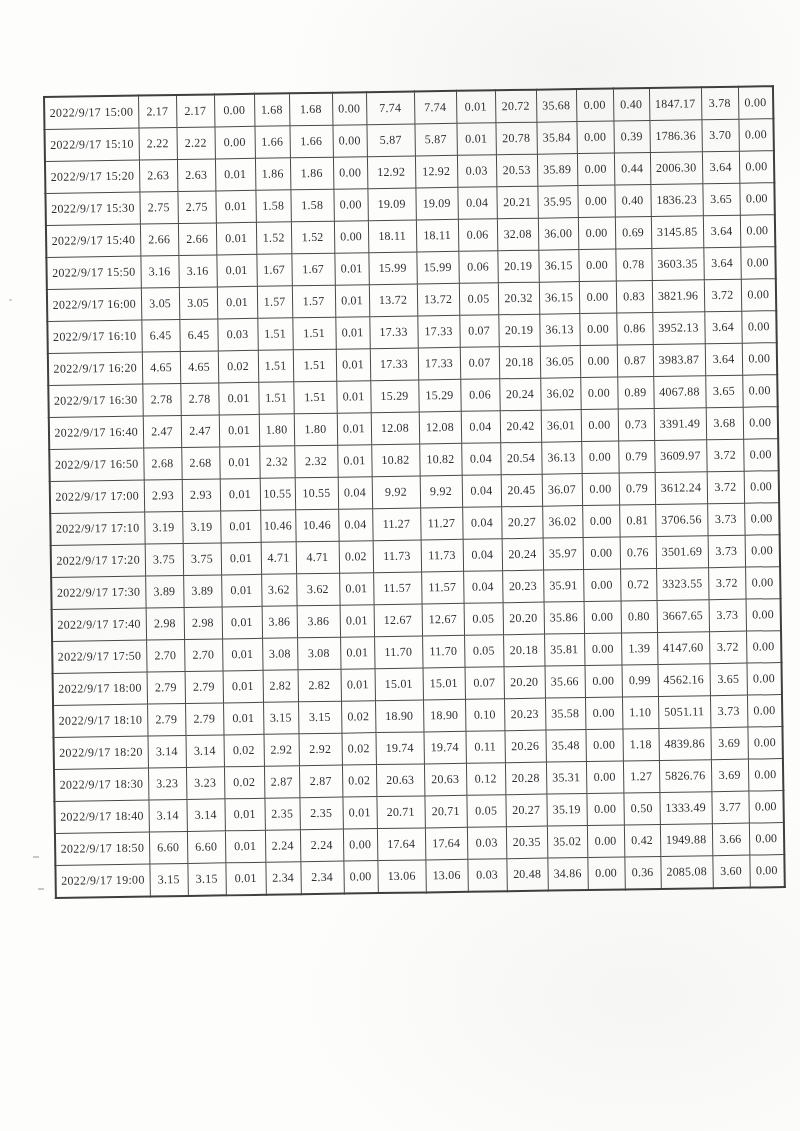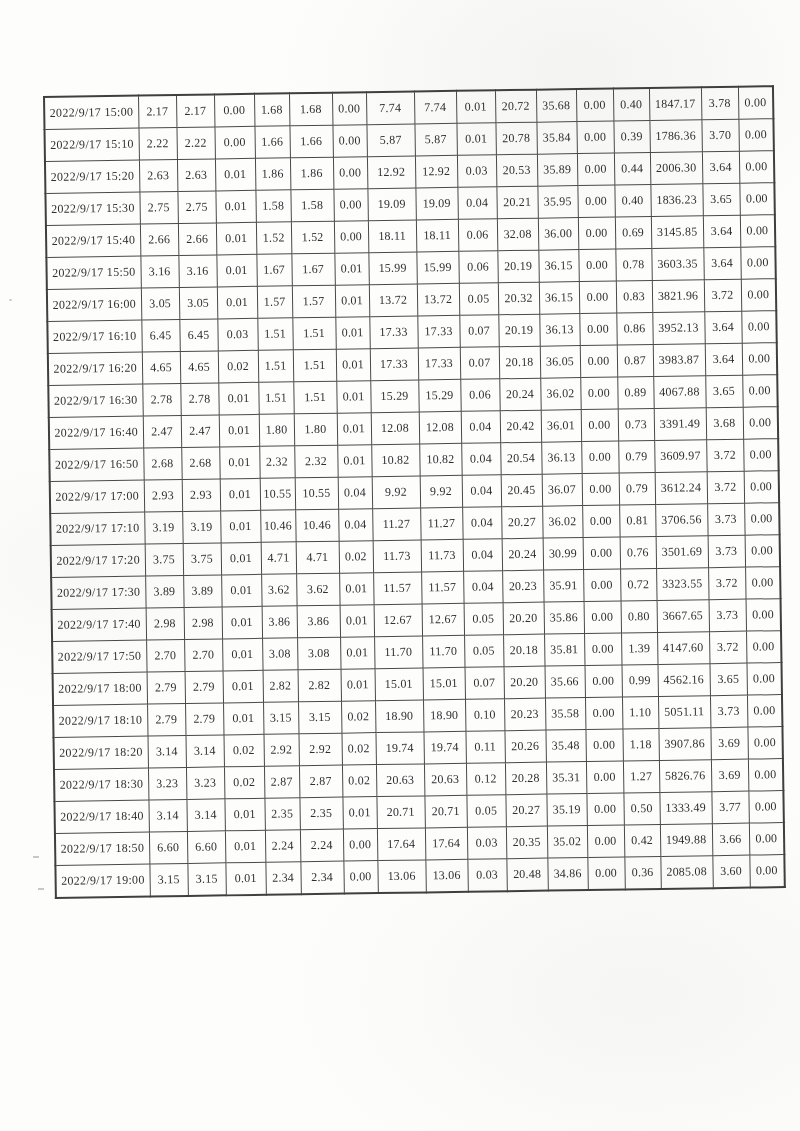--- a/index.html
+++ b/index.html
@@ -381,21 +381,21 @@
             <td>3.75</td>
             <td>3.75</td>
             <td>0.01</td>
             <td>4.71</td>
             <td>4.71</td>
             <td>0.02</td>
             <td>11.73</td>
             <td>11.73</td>
             <td>0.04</td>
             <td>20.24</td>
-            <td>30.99</td>
+            <td>35.97</td>
             <td>0.00</td>
             <td>0.76</td>
             <td>3501.69</td>
             <td>3.73</td>
             <td>0.00</td>
           </tr>
           <tr>
             <td class="ts">2022/9/17 17:30</td>
             <td>3.89</td>
             <td>3.89</td>
@@ -498,21 +498,21 @@
             <td>2.92</td>
             <td>2.92</td>
             <td>0.02</td>
             <td>19.74</td>
             <td>19.74</td>
             <td>0.11</td>
             <td>20.26</td>
             <td>35.48</td>
             <td>0.00</td>
             <td>1.18</td>
-            <td>3907.86</td>
+            <td>4839.86</td>
             <td>3.69</td>
             <td>0.00</td>
           </tr>
           <tr>
             <td class="ts">2022/9/17 18:30</td>
             <td>3.23</td>
             <td>3.23</td>
             <td>0.02</td>
             <td>2.87</td>
             <td>2.87</td>

